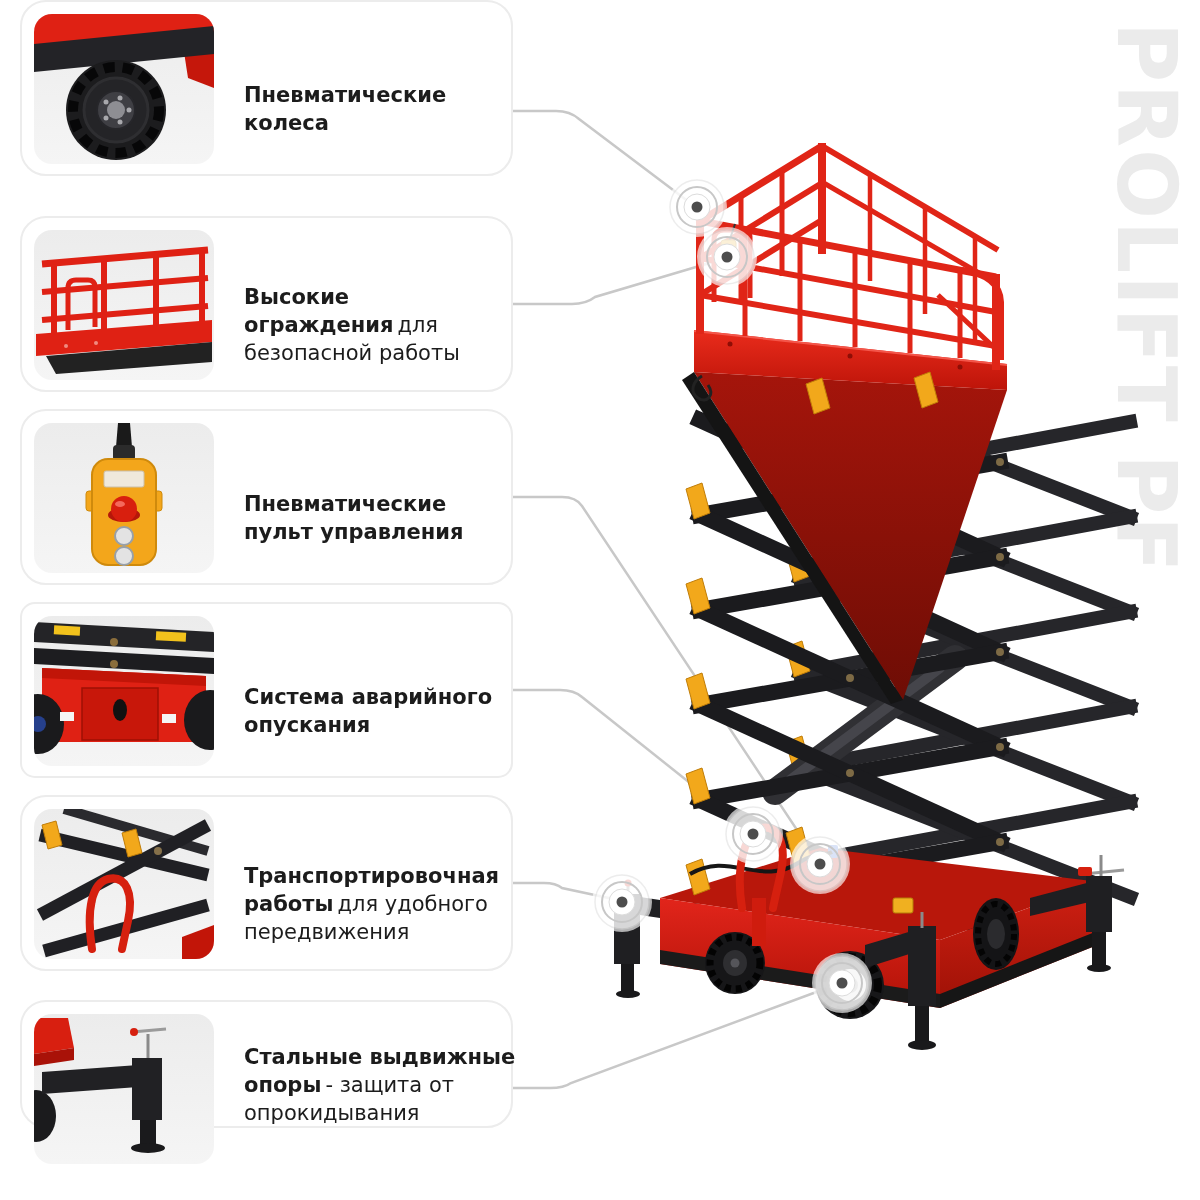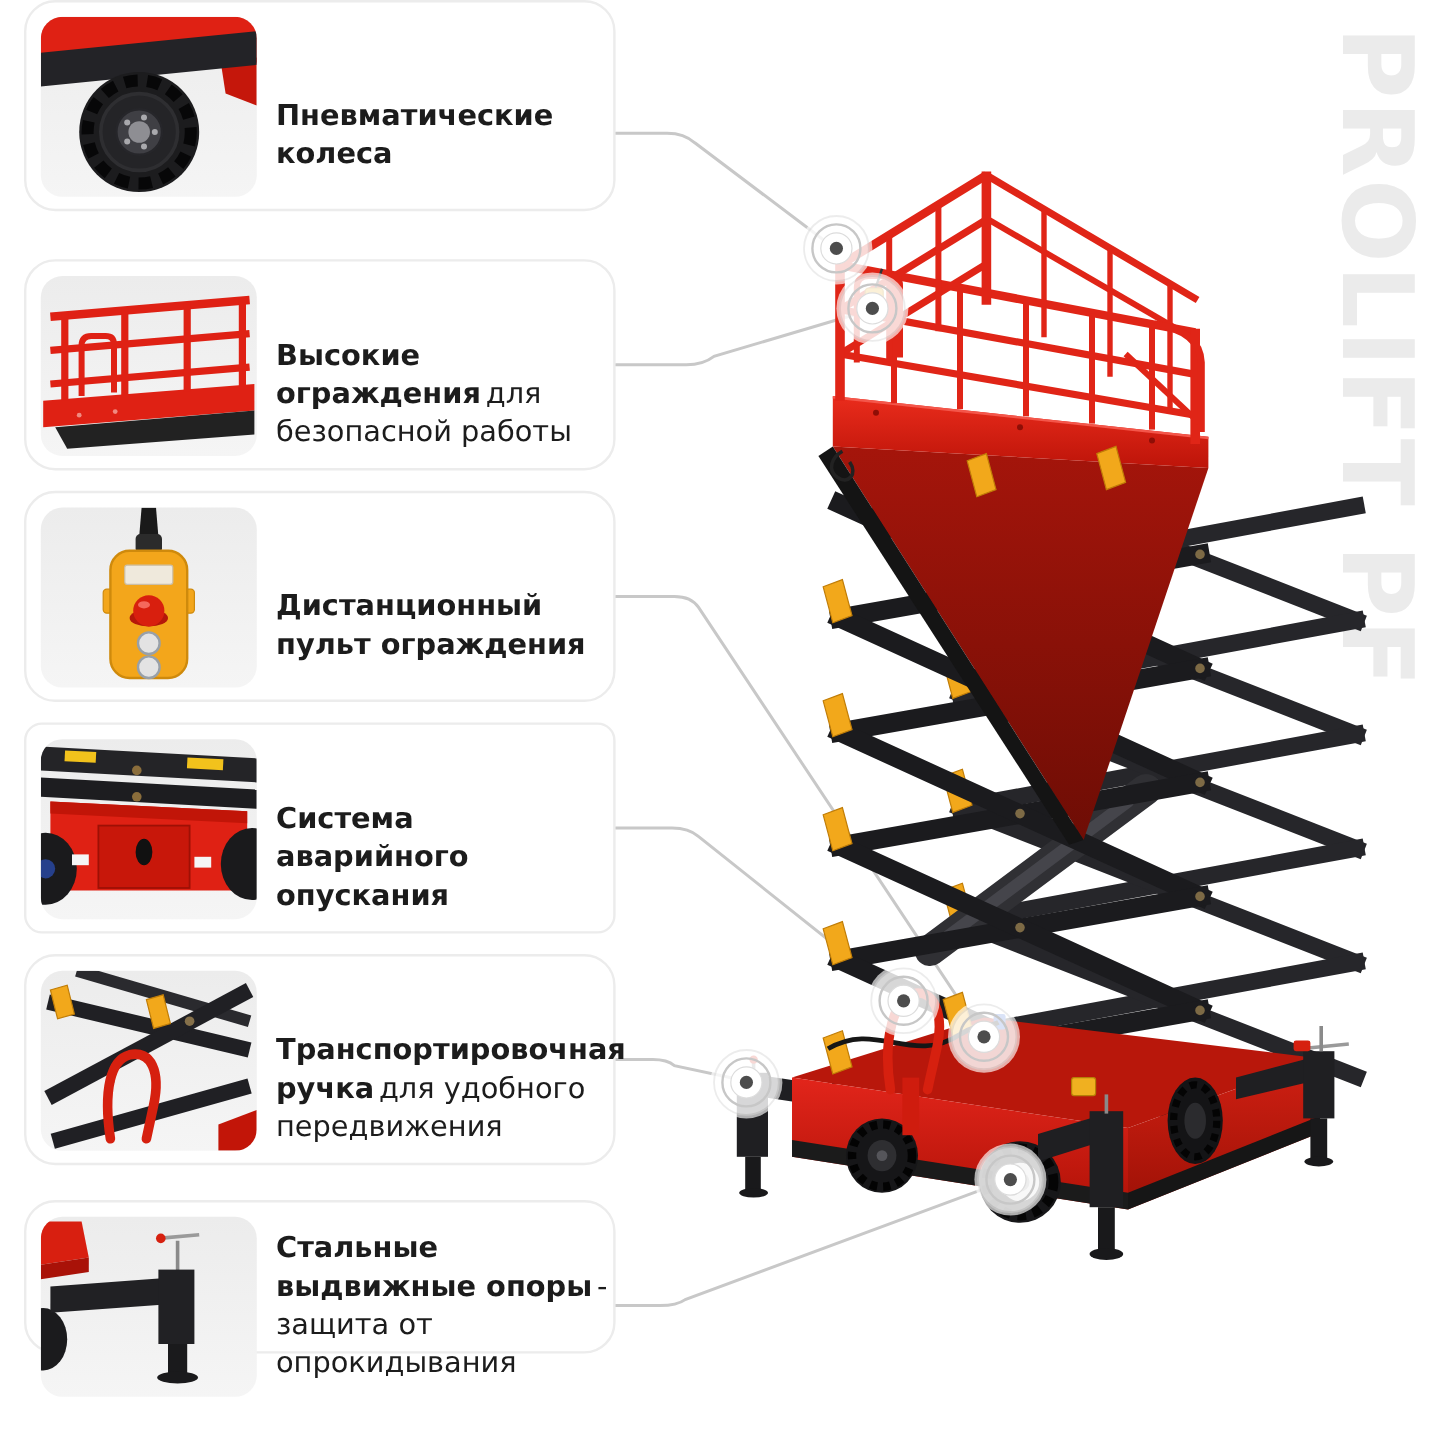--- a/index.html
+++ b/index.html
@@ -25,22 +25,22 @@
   .card:nth-of-type(4){top:602px;border-radius:15px;}
   .card:nth-of-type(5){top:795px;}
   .card:nth-of-type(6){top:1000px;height:128px;}
   .thumb{
     position:absolute;left:12px;top:12px;width:180px;height:150px;
     border-radius:18px;overflow:hidden;
     background:linear-gradient(180deg,#ececec,#f5f5f5);
   }
   .thumb svg{display:block;}
   .card-text{
-    position:absolute;left:208px;top:50%;transform:translateY(-50%);
-    width:278px;font-size:24px;line-height:1.34;color:#1c1c1c;
+    position:absolute;left:222px;top:50%;transform:translateY(-50%);
+    width:278px;font-size:21px;line-height:1.34;color:#1c1c1c;
   }
   .card-text b{font-weight:bold;margin-right:4px;}
 </style>
 </head>
 <body>
 
 <div class="watermark">PROLIFT PF</div>
 
 <svg id="lift-svg" width="1200" height="1200" viewBox="0 0 1200 1200">
   <defs>
@@ -289,21 +289,21 @@
       <rect x="118" y="68" width="10" height="20" rx="3" fill="#f3a61b" stroke="#cf8a0c"></rect>
       <rect x="58" y="36" width="64" height="106" rx="16" fill="#f3a61b" stroke="#cf8a0c" stroke-width="2"></rect>
       <rect x="70" y="48" width="40" height="16" rx="2" fill="#efe9dc" stroke="#cbbfa8" stroke-width="1"></rect>
       <ellipse cx="90" cy="92" rx="16" ry="7" fill="#b5170a"></ellipse>
       <circle cx="90" cy="86" r="13" fill="#d81f0e"></circle>
       <ellipse cx="86" cy="81" rx="5" ry="3" fill="#f4695c"></ellipse>
       <circle cx="90" cy="113" r="9" fill="#e3e3e3" stroke="#98a0a8" stroke-width="2"></circle>
       <circle cx="90" cy="133" r="9" fill="#e3e3e3" stroke="#98a0a8" stroke-width="2"></circle>
     </svg>
   </div>
-  <p class="card-text"><b>Дистанционный пульт ограждения</b><span></span></p>
+  <p class="card-text"><b>Пневматические пульт управления</b><span></span></p>
 </div>
 
 <div class="card">
   <div class="thumb">
     <svg width="180" height="150" viewBox="0 0 180 150">
       <polygon points="0,6 180,16 180,36 0,26" fill="#242427"></polygon>
       <polygon points="0,32 180,42 180,58 0,48" fill="#1d1d20"></polygon>
       <rect x="20" y="10" width="26" height="9" fill="#f2c21c" transform="rotate(3 33 14)"></rect>
       <rect x="122" y="16" width="30" height="9" fill="#f2c21c" transform="rotate(3 137 20)"></rect>
       <circle cx="80" cy="26" r="4" fill="#8a6d3b"></circle>
@@ -330,21 +330,21 @@
       <line x1="6" y1="106" x2="174" y2="16" stroke="#202024" stroke-width="13"></line>
       <line x1="10" y1="142" x2="174" y2="96" stroke="#202024" stroke-width="13"></line>
       <polygon points="8,16 22,12 28,36 14,40" fill="#f2a81b" stroke="#c07d08"></polygon>
       <polygon points="88,24 102,20 108,44 94,48" fill="#f2a81b" stroke="#c07d08"></polygon>
       <circle cx="124" cy="42" r="4" fill="#85704a"></circle>
         <circle cx="58" cy="92" r="3.5" fill="#85704a"></circle>
       <path d="M58,140 C52,100 58,74 74,70 C92,66 100,84 94,112 L88,140" fill="none" stroke="#d6200f" stroke-width="8" stroke-linecap="round"></path>
       <polygon points="148,128 180,116 180,150 148,150" fill="#c21508"></polygon>
     </svg>
   </div>
-  <p class="card-text"><b>Транспортировочная ручка</b><span>для удобного передвижения</span></p>
+  <p class="card-text"><b>Транспортировочная работы</b><span>для удобного передвижения</span></p>
 </div>
 
 <div class="card">
   <div class="thumb">
     <svg width="180" height="150" viewBox="0 0 180 150">
       <polygon points="0,4 34,4 40,34 0,40" fill="#d81f10"></polygon>
       <polygon points="0,40 40,34 40,46 0,52" fill="#a91208"></polygon>
       <ellipse cx="2" cy="102" rx="20" ry="26" fill="#1b1b1d"></ellipse>
       <line x1="114" y1="20" x2="114" y2="48" stroke="#8a8a8a" stroke-width="3"></line>
       <line x1="98" y1="18" x2="132" y2="15" stroke="#9a9a9a" stroke-width="3"></line>

